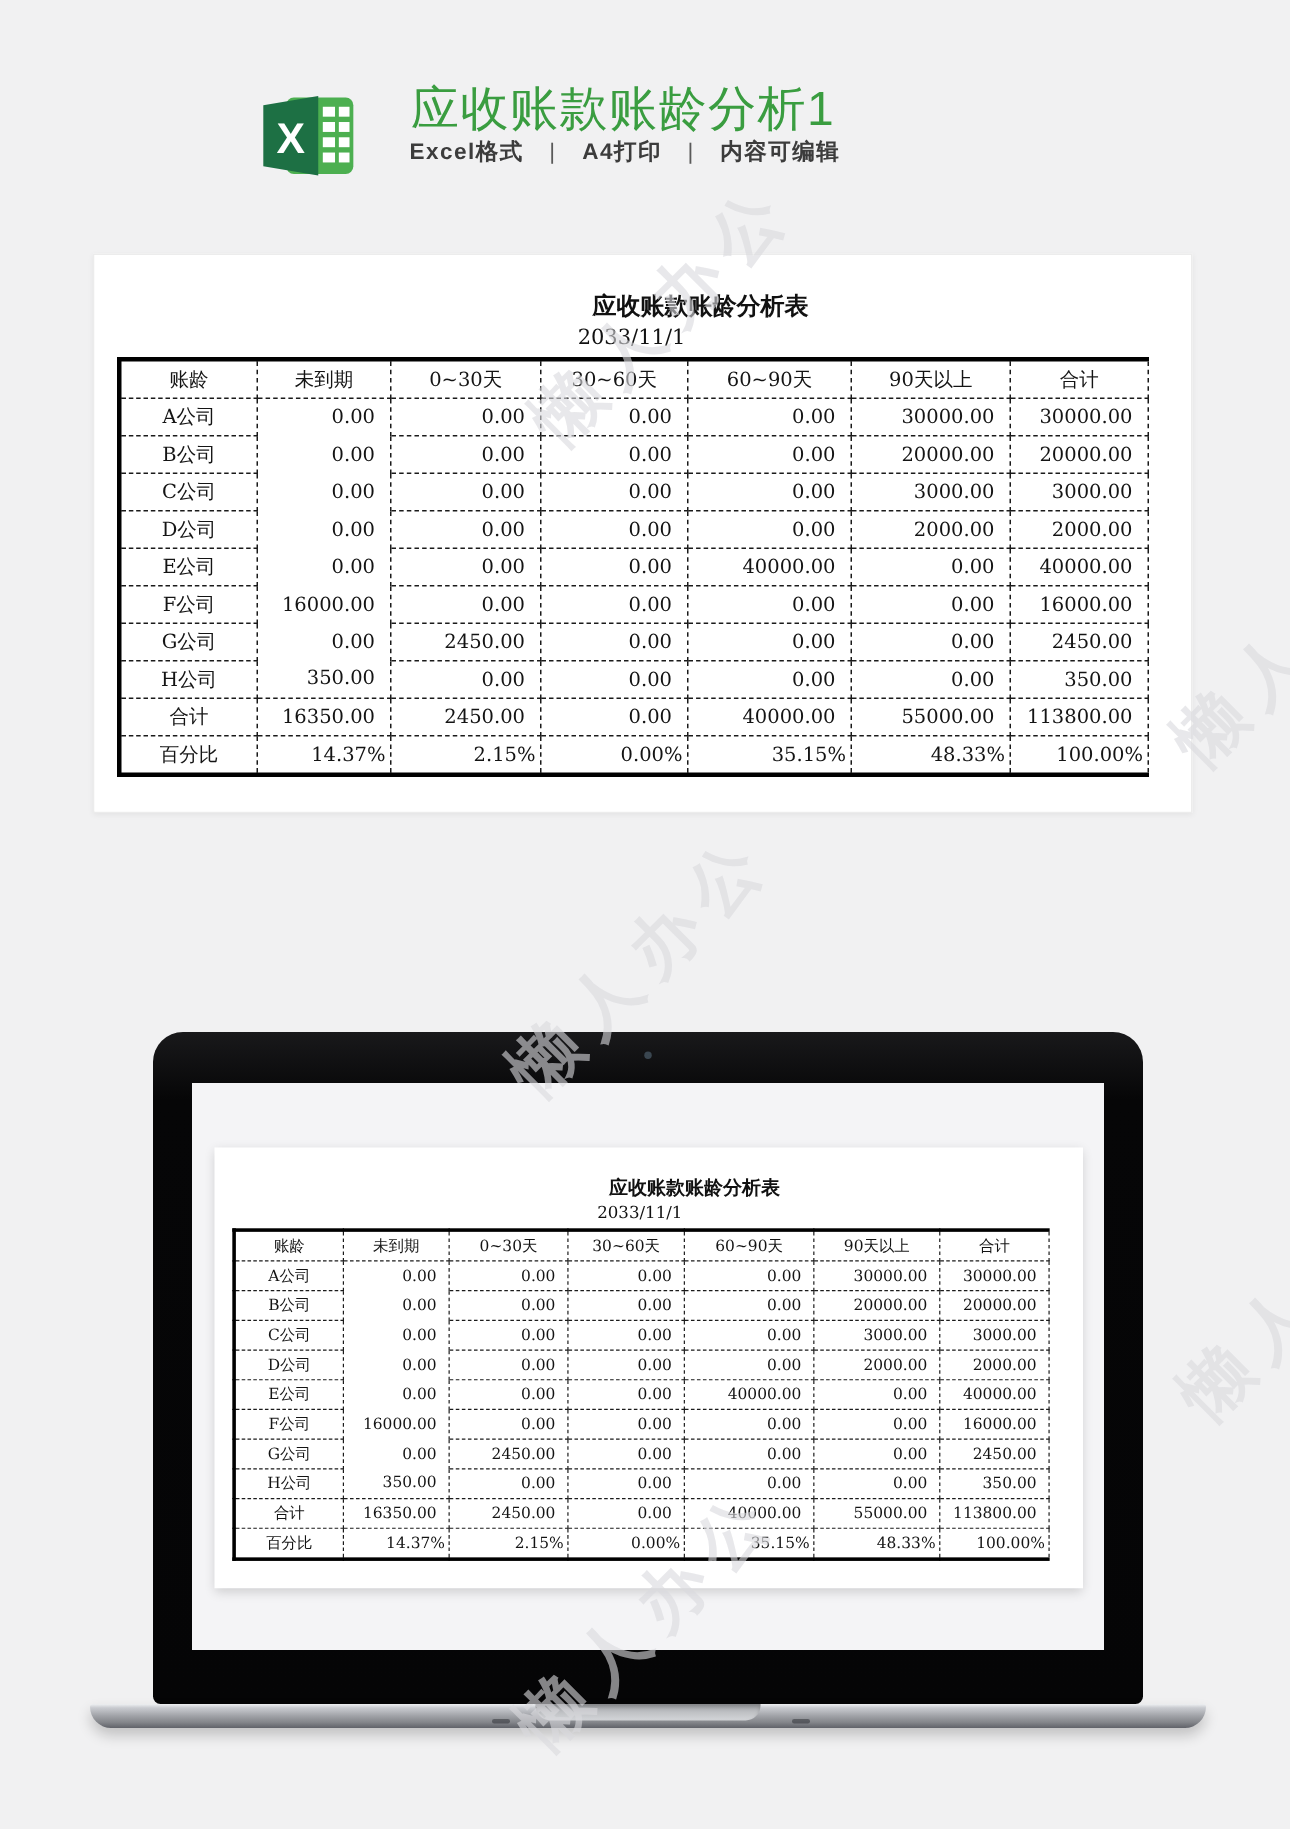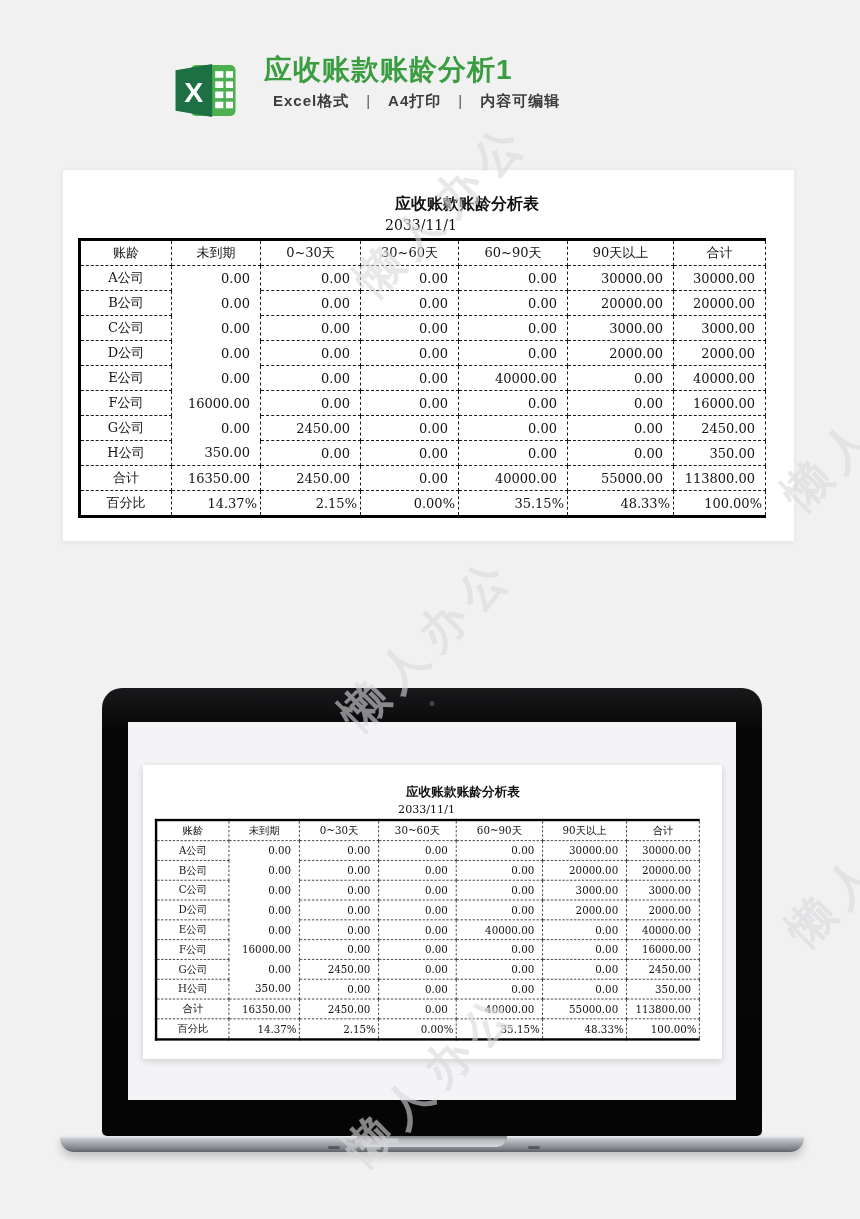--- a/index.html
+++ b/index.html
@@ -11,22 +11,22 @@
       color:#dadade;opacity:.6;transform:rotate(-45deg);pointer-events:none;
       font-family:"DejaVu Sans",sans-serif;font-weight:bold;}
   .wm1{left:330px;top:178px;}
   .wm2{left:758px;top:392px;}
   .wm3{left:315px;top:612px;}
   .wm4{left:762px;top:828px;}
   .wm5{left:320px;top:1048px;}
 
   
   .hdr-icon{position:absolute;left:170px;top:61px;width:66px;height:59px;}
-  .page-title{position:absolute;left:264px;top:53px;margin:0;font-size:28px;line-height:1.2;
-              font-weight:bold;color:#3a9d40;letter-spacing:1px;}
+  .page-title{position:absolute;left:274px;top:53px;margin:0;font-size:32px;line-height:1.2;
+              font-weight:normal;color:#3a9d40;letter-spacing:1px;}
   .page-sub{position:absolute;left:273px;top:92px;font-size:15px;font-weight:bold;color:#3c3c3c;
             letter-spacing:1px;}
   .page-sub .sep{color:#5a5a5a;margin:0 17px;font-weight:normal;}
 
   
   .preview-card{position:absolute;left:62px;top:169px;z-index:5;background:#fff;
                 border:1px solid #ececec;box-shadow:0 1px 4px rgba(0,0,0,.06);}
 
   
   .sheet-content{position:relative;width:731px;height:371px;background:#fff;}

